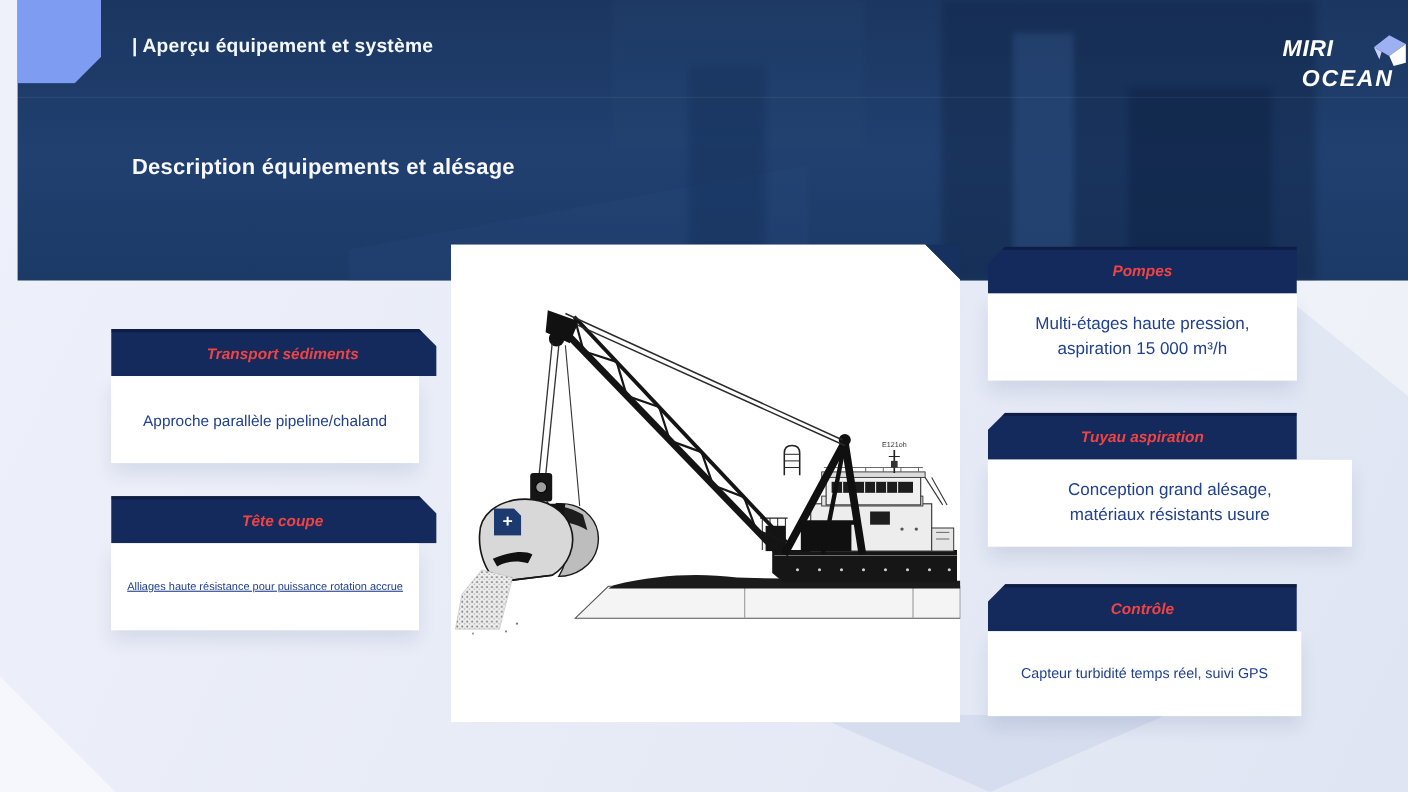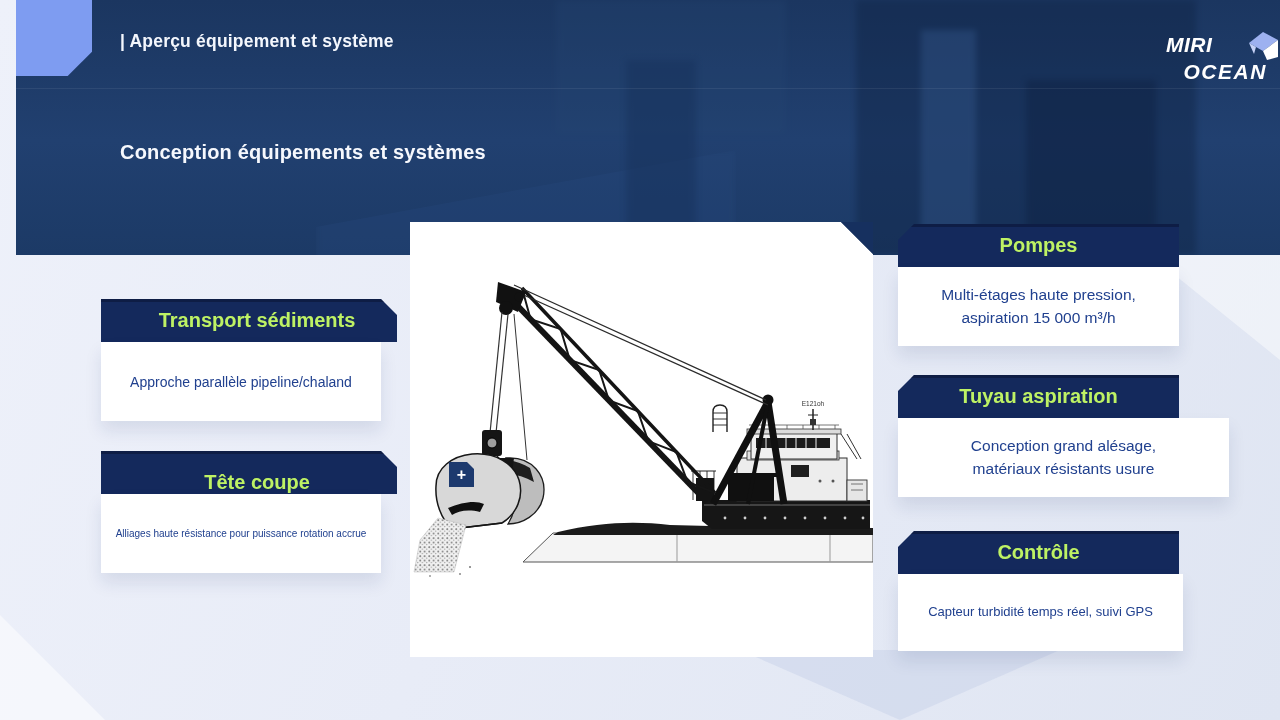--- a/index.html
+++ b/index.html
@@ -26,31 +26,31 @@
   .subtitle{position:absolute;left:104px;top:141px;margin:0;color:#f6f8fd;font-size:20px;
         font-weight:700;letter-spacing:.2px;}
   
   .logo{position:absolute;left:1150px;top:36px;color:#fff;font-style:italic;
         font-weight:700;line-height:18px;}
   .logo-row{display:flex;align-items:flex-start;gap:36px;}
   .logo-miri{font-size:21px;letter-spacing:.5px;}
   .logo-mark{margin-left:-2px;margin-top:-6px;}
   .logo-ocean{display:block;font-size:21px;letter-spacing:1.5px;margin-top:1px;text-align:center;}
   
-  .card-head{position:absolute;width:280px;height:43px;background:#14295c;color:#bef264;
-        font-weight:700;font-size:20px;display:flex;align-items:center;justify-content:center;
-        box-shadow:inset 0 3px 0 rgba(5,13,35,.40);}
+  .card-head{position:absolute;width:280px;height:43px;background:#14295c;color:#ef4444;
+        font-weight:700;font-size:14px;display:flex;align-items:center;justify-content:center;
+        box-shadow:inset 0 3px 0 rgba(5,13,35,.40);font-style:italic;}
   .notch-r{clip-path:polygon(0 0,calc(100% - 16px) 0,100% 16px,100% 100%,0 100%);padding-left:16px;}
   .notch-l{clip-path:polygon(16px 0,100% 0,100% 100%,0 100%,0 16px);}
   .card-body{position:absolute;width:280px;background:#fff;color:#21418f;text-align:center;
         display:flex;align-items:center;justify-content:center;
         box-shadow:0 10px 16px rgba(22,42,94,.10);}
   .card-body p{margin:0;}
   .cl1h{left:101px;top:299px;}  .cl1b{left:101px;top:342px;height:79px;font-size:14px;}
-  .cl2h{left:101px;top:451px;align-items:flex-end;}  .cl2b{left:101px;top:494px;height:79px;font-size:10px;white-space:nowrap;}
+  .cl2h{left:101px;top:451px;}  .cl2b{left:101px;top:494px;height:79px;font-size:10px;white-space:nowrap;text-decoration:underline;}
   .cr1h{left:898px;top:224px;width:281px;} .cr1b{left:898px;top:267px;width:281px;height:79px;font-size:15.5px;}
   .cr2h{left:898px;top:375px;width:281px;} .cr2b{left:898px;top:418px;width:331px;height:79px;font-size:15.5px;}
   .cr3h{left:898px;top:531px;width:281px;} .cr3b{left:898px;top:574px;width:285px;height:77px;font-size:13px;}
   .rwrap{max-width:240px;line-height:1.45;}
   
   .panel-wrap{position:absolute;left:410px;top:222px;width:463px;height:435px;}
   .panel-white{position:absolute;inset:0;background:#fff;
         clip-path:polygon(0 0,calc(100% - 32px) 0,100% 32px,100% 100%,0 100%);
         box-shadow:0 12px 18px rgba(22,42,94,.13);}
   .dogear{position:absolute;right:0;top:0;width:32px;height:32px;background:#16305f;
@@ -80,21 +80,21 @@
   <div class="hero">
     <div class="ph ph2"></div>
     <div class="ph ph5"></div>
     <div class="ph ph1"></div>
     <div class="ph ph3"></div>
     <div class="ph ph4"></div>
     <div class="ph ph6"></div>
     <div class="hero-divider"></div>
     <div class="corner-deco"></div>
     <div class="hero-title">| Aperçu équipement et système</div>
-    <h1 class="subtitle">Conception équipements et systèmes</h1>
+    <h1 class="subtitle">Description équipements et alésage</h1>
     <div class="logo">
       <div class="logo-row">
         <span class="logo-miri">MIRI</span>
         <svg class="logo-mark" width="38" height="32" viewBox="0 0 38 32">
           <polygon points="3,13 17,2 32,10 17,21" fill="#9db1f0"></polygon>
           <polygon points="17,21 32,10 32,27 21,30" fill="#ffffff"></polygon>
           <polygon points="3,13 10,17 8,24" fill="#c6d2f7"></polygon>
         </svg>
       </div>
       <span class="logo-ocean">OCEAN</span>

